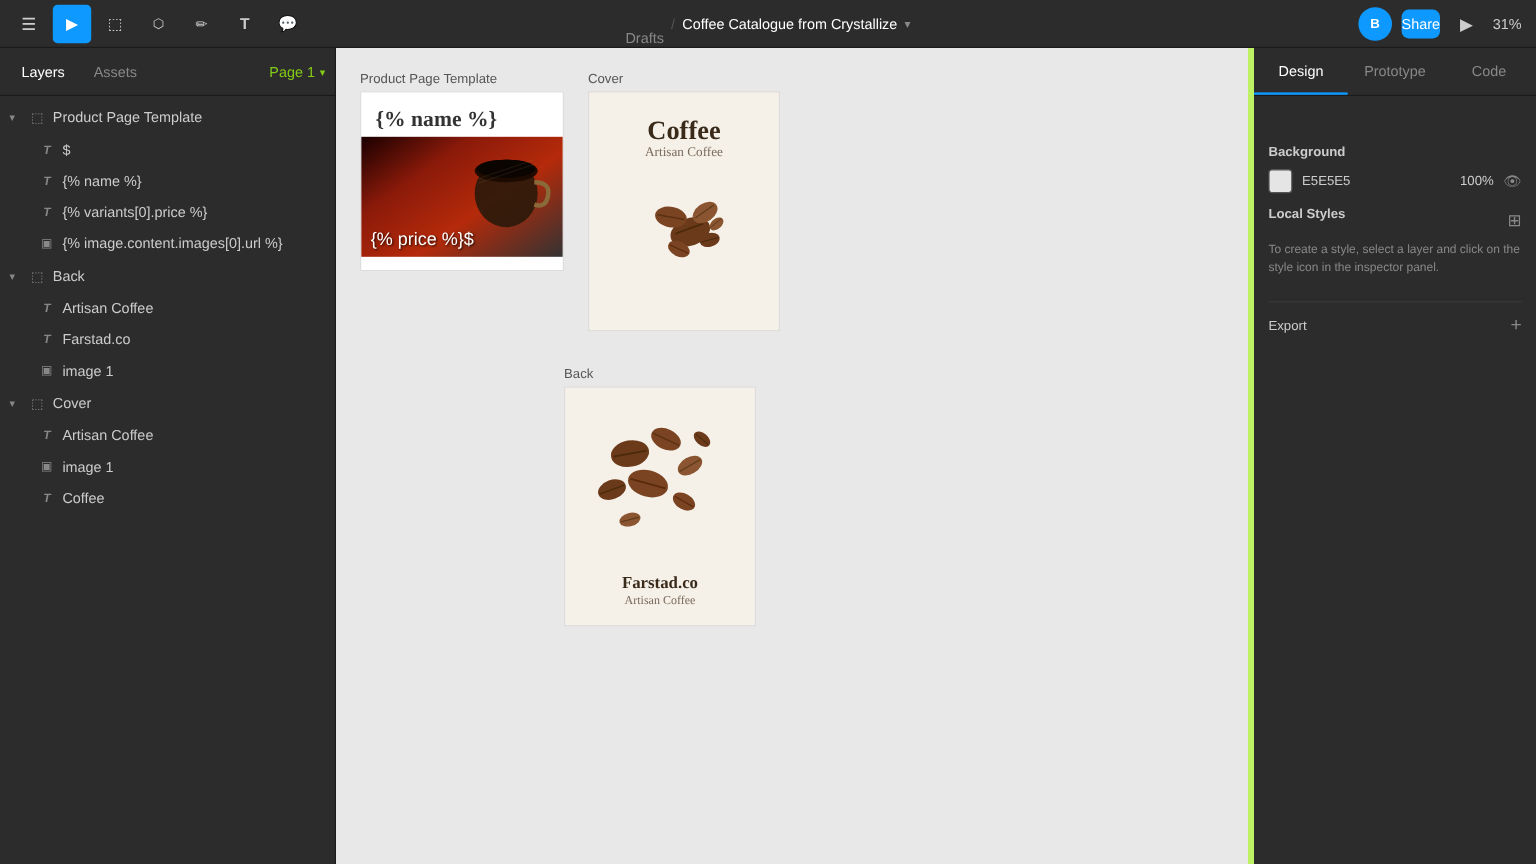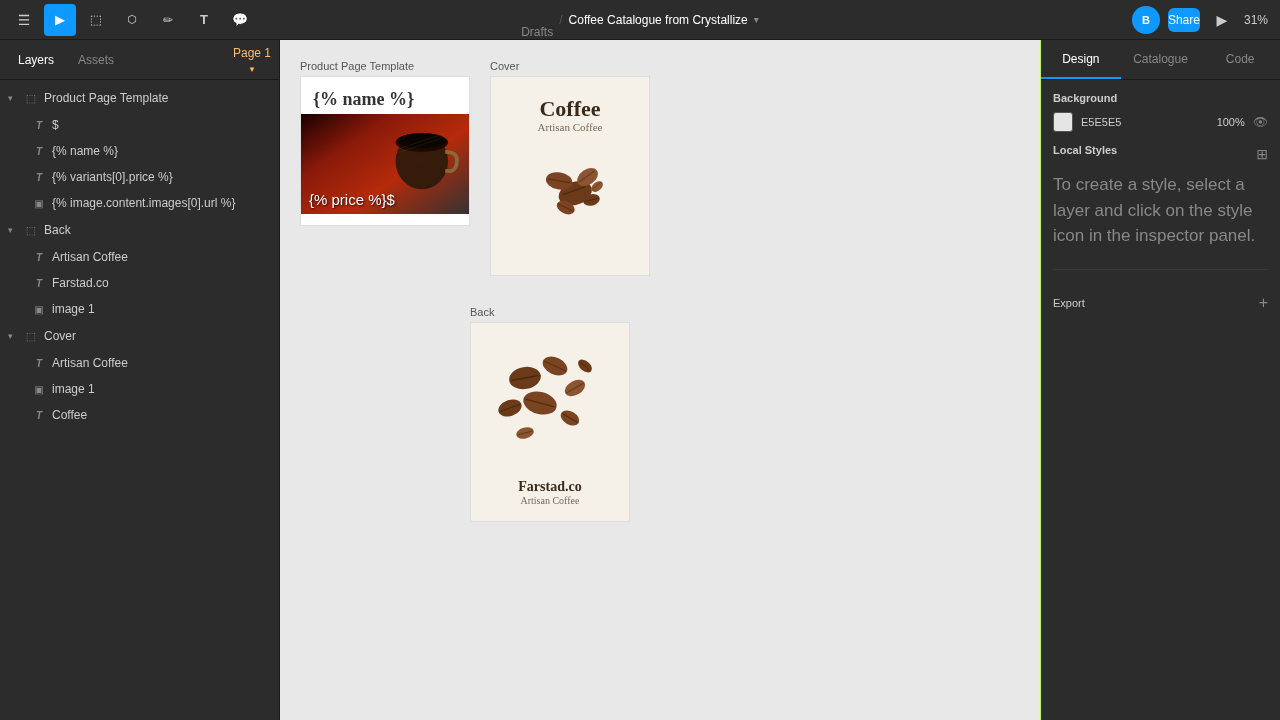--- a/index.html
+++ b/index.html
@@ -128,24 +128,23 @@
     }
     .panel-tab.active {
       color: #fff;
       font-weight: 500;
     }
     .panel-page-selector {
       margin-left: auto;
       display: flex;
       align-items: center;
       gap: 4px;
-      color: #fdba74;
-      font-size: 12px;
-      cursor: pointer;
-      flex-direction: column;
+      color: #84cc16;
+      font-size: 12px;
+      cursor: pointer;
     }
     #layers-content {
       overflow-y: auto;
       flex: 1;
       padding: 4px 0;
     }
     .layer-group {
       cursor: pointer;
     }
     .layer-item {
@@ -270,24 +269,25 @@
     }
     .frame-col {
       display: flex;
       flex-direction: column;
     }
 
     
     #right-panel {
       width: 240px;
       background: #2c2c2c;
-      border-left: 1px solid #bef264;
+      border-left: 5px solid #bef264;
       display: flex;
       flex-direction: column;
       flex-shrink: 0;
+      gap: 29px;
     }
     #right-tabs {
       display: flex;
       border-bottom: 1px solid #1a1a1a;
       height: 40px;
       align-items: stretch;
     }
     .right-tab {
       flex: 1;
       display: flex;
@@ -344,31 +344,31 @@
       margin-top: 12px;
     }
     .local-styles-header {
       display: flex;
       align-items: center;
       justify-content: space-between;
       margin-bottom: 8px;
     }
     .local-styles-hint {
       color: #888;
-      font-size: 17px;
+      font-size: 10px;
       line-height: 1.5;
     }
     .styles-icon {
       color: #888;
       font-size: 14px;
     }
     .export-section {
       margin-top: 20px;
       border-top: 1px solid #3a3a3a;
-      padding-top: 24px;
+      padding-top: 11px;
     }
     .export-row {
       display: flex;
       align-items: center;
       justify-content: space-between;
     }
     .export-label {
       color: #ccc;
       font-size: 11px;
     }
@@ -601,21 +601,21 @@
           </div>
         </div>
       </div>
 
     </div>
   </div>
 
   <div id="right-panel">
     <div id="right-tabs">
       <div class="right-tab active">Design</div>
-      <div class="right-tab">Catalogue</div>
+      <div class="right-tab">Prototype</div>
       <div class="right-tab">Code</div>
     </div>
     <div id="right-content">
 
       <div class="section-title">Background</div>
       <div class="bg-row">
         <div class="color-swatch" style="background:#E5E5E5;"></div>
         <span class="color-value">E5E5E5</span>
         <span class="opacity-value">100%</span>
         <span class="eye-icon">👁</span>

